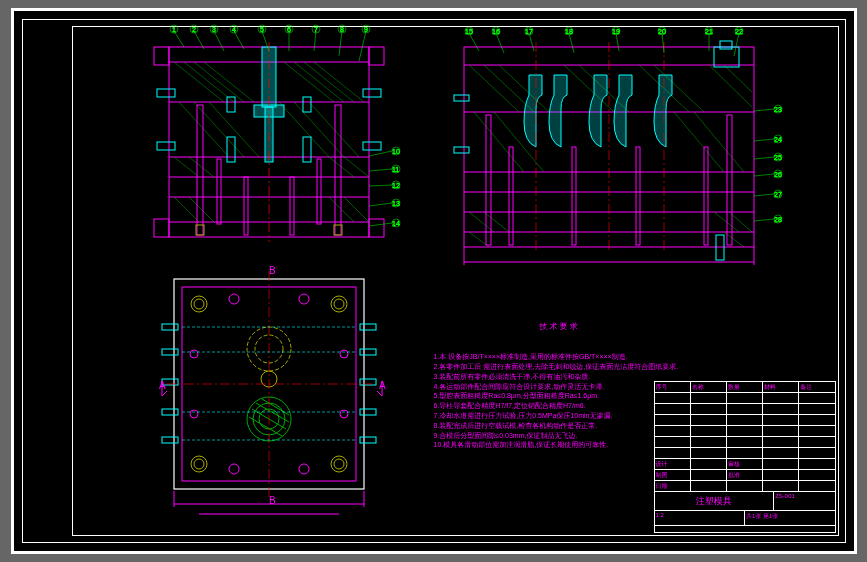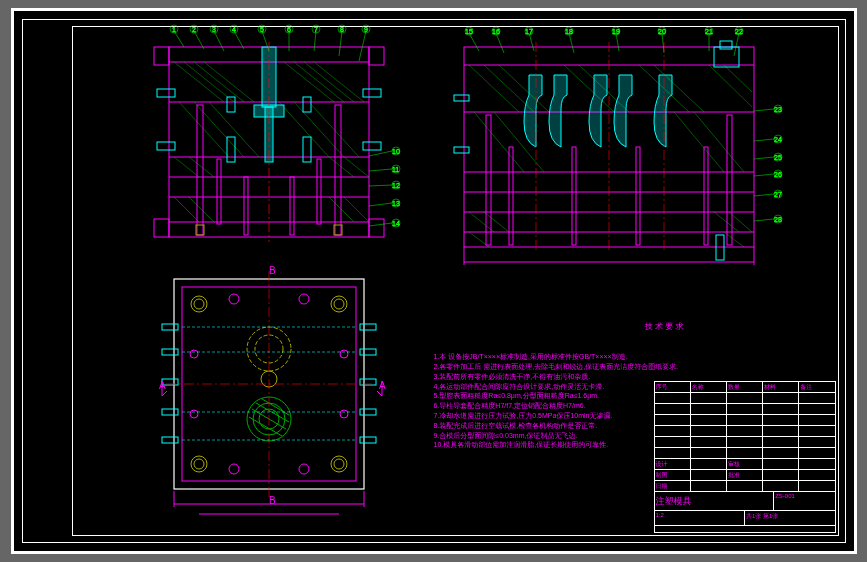--- a/index.html
+++ b/index.html
@@ -2,21 +2,21 @@
 <html><head>
 <meta charset="utf-8">
 <style>
 body{margin:0;background:#5a5a5a;font-family:Arial,sans-serif;font-size:8px;overflow:hidden}
 .app{width:867px;height:562px;background:#666;display:flex;align-items:center;justify-content:center}
 .page{width:840px;height:540px;background:#000;border:3px solid #fff;position:relative}
 .inner-border{position:absolute;top:8px;left:8px;right:8px;bottom:8px;border:1px solid #fff}
 .inner-border2{position:absolute;top:15px;left:58px;right:15px;bottom:15px;border:1px solid #fff}
 svg{position:absolute;top:0;left:0}
 .notes{position:absolute;left:420px;top:310px;width:250px;color:#f0f;font-size:7px;line-height:1.4}
-.notes-title{text-align:right;font-size:8px;margin-bottom:20px}
+.notes-title{text-align:center;font-size:8px;margin-bottom:20px}
 .titleblock{position:absolute;right:18px;bottom:18px;width:180px;height:150px;border:1px solid #fff}
 .tb-row{border-bottom:1px solid #fff;height:10px;display:flex}
 .tb-cell{border-right:1px solid #fff;flex:1;color:#f0f;font-size:6px;padding:1px;overflow:hidden}
 .tb-cell:last-child{border-right:none}
 .callout-num{fill:#0f0;font-size:7px}
 </style>
 </head>
 <body>
 
 <div class="app">
@@ -430,21 +430,21 @@
           <div class="tb-cell"></div>
         </div>
       <div class="tb-row">
           <div class="tb-cell">日期</div>
           <div class="tb-cell"></div>
           <div class="tb-cell"></div>
           <div class="tb-cell"></div>
           <div class="tb-cell"></div>
         </div>
       <div class="tb-row" style="height:18px">
-          <div class="tb-cell" style="flex:2;font-size:9px;color:#f0f;text-align:left;padding-top:3px">注塑模具</div>
+          <div class="tb-cell" style="flex:2;font-size:9px;color:#f0f;text-align:center;padding-top:3px">注塑模具</div>
           <div class="tb-cell">ZS-001</div>
         </div>
       <div class="tb-row" style="height:14px">
           <div class="tb-cell">1:2</div>
           <div class="tb-cell">共1张 第1张</div>
         </div>
     </div>
 
   </div>
 </div>

